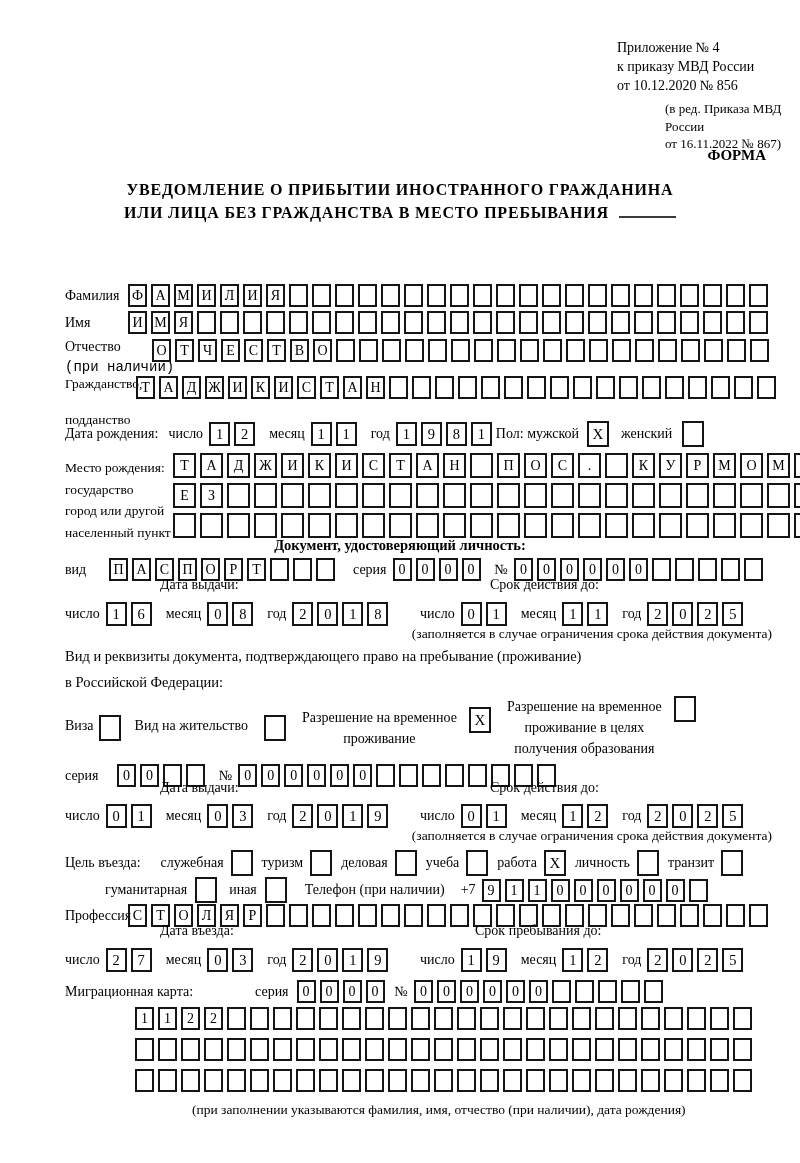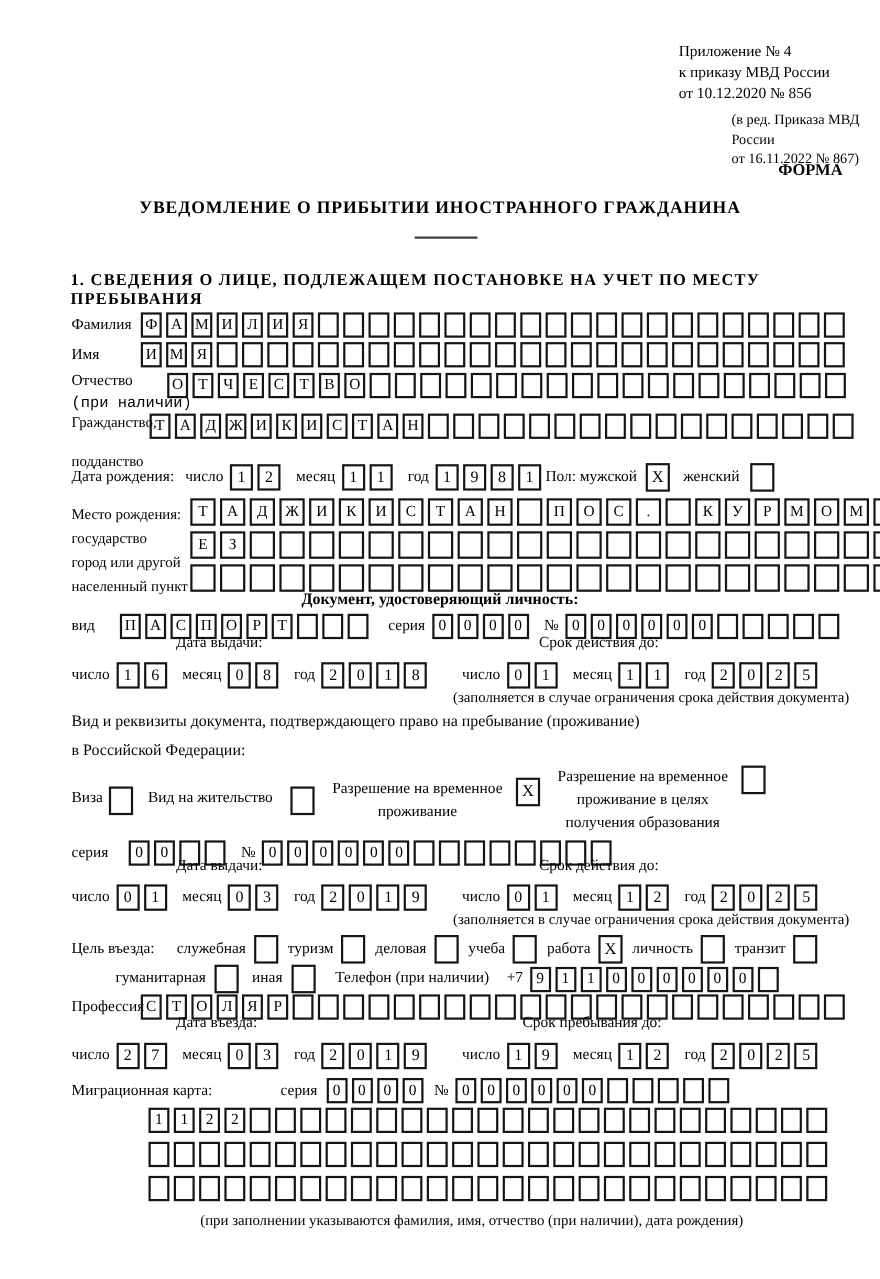--- a/index.html
+++ b/index.html
@@ -41,24 +41,23 @@
     <div>от 10.12.2020 № 856</div>
   </div>
   <div class="abs hdrblk2" style="left:617px; top:100px;margin-left:48px;">
     <div>(в ред. Приказа МВД России</div>
     <div>от 16.11.2022 № 867)</div>
   </div>
   <div class="abs b" style="right:34px; top:147px; font-size:15px;">ФОРМА</div>
 
   <div class="abs titleln" style="top:181px;">УВЕДОМЛЕНИЕ О ПРИБЫТИИ ИНОСТРАННОГО ГРАЖДАНИНА</div>
   <div class="abs titleln" style="top:204px;">
-    <span class="uline"></span>
-  </div>
-
-  <div class="abs b" style="left:64px; top:247px; font-size:15px; letter-spacing:1.1px;">1. СВЕДЕНИЯ О ЛИЦЕ, ПОДЛЕЖАЩЕМ ПОСТАНОВКЕ НА УЧЕТ ПО МЕСТУ ПРЕБЫВАНИЯ</div>
+    <span>ИЛИ ЛИЦА БЕЗ ГРАЖДАНСТВА В МЕСТО ПРЕБЫВАНИЯ</span><span class="uline"></span>
+  </div>
+
 
   <div class="row" style="top:284px;">
     <span class="lbl" style="width:63px;">Фамилия</span>
     <span class="cr">
         <span class="c">Ф</span>
         <span class="c">А</span>
         <span class="c">М</span>
         <span class="c">И</span>
         <span class="c">Л</span>
         <span class="c">И</span>
@@ -723,15 +722,15 @@
           <span class="c"></span>
           <span class="c"></span>
           <span class="c"></span>
           <span class="c"></span>
           <span class="c"></span>
           <span class="c"></span>
         </div>
     </div>
   </div>
 
-  <div class="abs sm" style="left:182px; top:1102px;">(при заполнении указываются фамилия, имя, отчество (при наличии), дата рождения)</div>
+  <div class="abs sm" style="left:192px; top:1102px;">(при заполнении указываются фамилия, имя, отчество (при наличии), дата рождения)</div>
 
 </div>
 
 </body></html>

